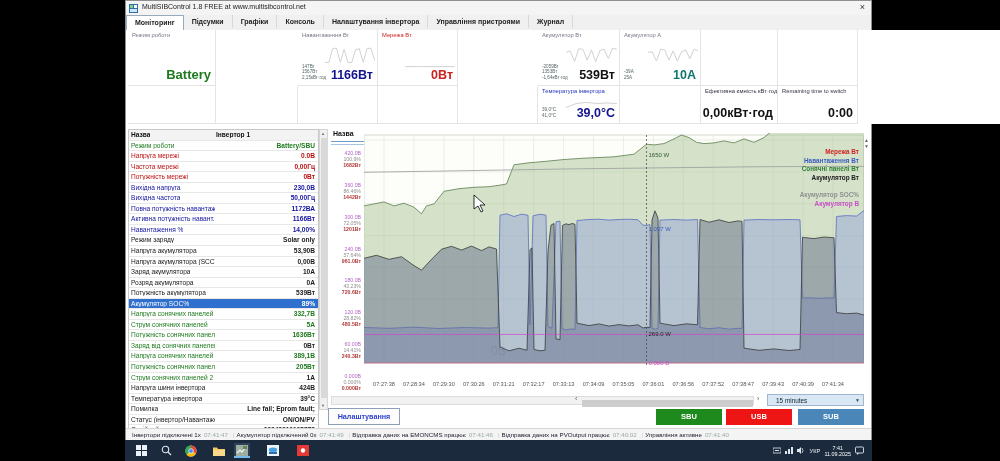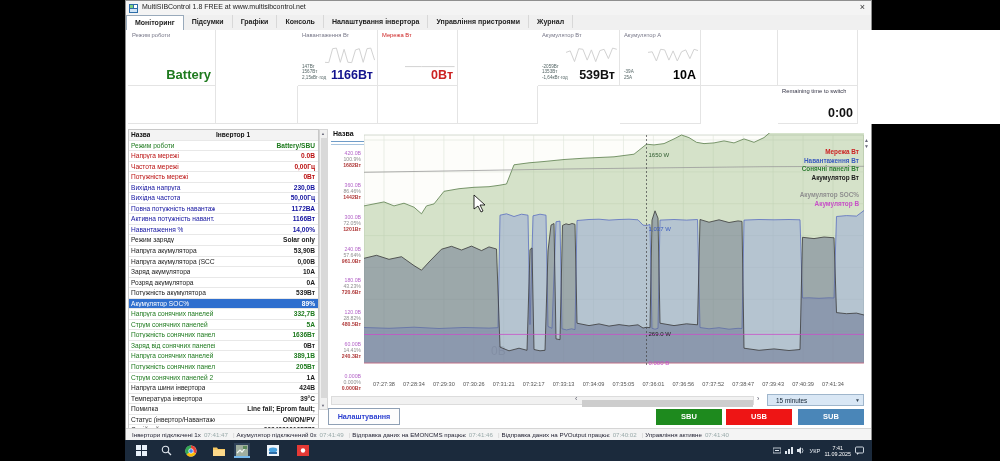--- a/index.html
+++ b/index.html
@@ -110,30 +110,45 @@
         </div>
         <div class="gcell" style="left: 494px; top: 0px; width: 81px; height: 56px;">
           <div class="glabel" style="color: rgb(119, 119, 136);">Акумулятор А</div>
           <svg width="50.22" height="30.800000000000004" style="position:absolute;right:2px;top:7px">
             <polyline points="0.0,15.4 4.2,14.8 8.4,24.0 12.6,12.3 16.7,12.9 20.9,23.1 25.1,13.9 29.3,24.0 33.5,14.8 37.7,12.9 41.9,21.6 46.0,12.3 50.2,13.6" fill="none" stroke="#d2d2d2" stroke-width="1"></polyline>
           </svg>
           <div class="gmm">
             <div>-39A</div>
             <div>25A</div>
           </div>
-          <div class="gvalue" style="color: #000000; margin-left: 40px;">10A</div>
+          <div class="gvalue" style="color: #0f766e; margin-left: 40px;">10A</div>
         </div>
         <div class="gcell" style="left: 575px; top: 0px; width: 77px; height: 56px;"></div>
         <div class="gcell" style="left: 652px; top: 0px; width: 80px; height: 56px;"></div>
         <div class="gcell" style="left: 2px; top: 56px; width: 88px; height: 38px;"></div>
         <div class="gcell" style="left: 90px; top: 56px; width: 82px; height: 38px;"></div>
         <div class="gcell" style="left: 172px; top: 56px; width: 80px; height: 38px;"></div>
         <div class="gcell" style="left: 252px; top: 56px; width: 80px; height: 38px;"></div>
         <div class="gcell" style="left: 332px; top: 56px; width: 80px; height: 38px;"></div>
+        <div class="gcell" style="left: 412px; top: 56px; width: 82px; height: 38px;">
+          <div class="glabel" style="color: rgb(34, 51, 187);">Температура інвертора</div>
+          <svg width="50.839999999999996" height="20.900000000000002" style="position:absolute;right:2px;top:7px">
+            <polyline points="0.0,14.6 10.2,10.5 20.3,9.4 30.5,10.5 40.7,10.0 50.8,10.5" fill="none" stroke="#d2d2d2" stroke-width="1"></polyline>
+          </svg>
+          <div class="gmm">
+            <div>39,0°C</div>
+            <div>41,0°C</div>
+          </div>
+          <div class="gvalue" style="color: rgb(19, 19, 142);">39,0°C</div>
+        </div>
         <div class="gcell" style="left: 494px; top: 56px; width: 81px; height: 38px;"></div>
+        <div class="gcell" style="left: 575px; top: 56px; width: 77px; height: 38px;">
+          <div class="glabel" style="color: rgb(51, 51, 68);">Ефективна ємність кВт·год</div>
+          <div class="gvalue" style="color: rgb(17, 17, 17);">0,00кВт·год</div>
+        </div>
         <div class="gcell" style="left: 652px; top: 56px; width: 80px; height: 38px;">
           <div class="glabel" style="color: rgb(51, 51, 68);">Remaining time to switch</div>
           <div class="gvalue" style="color: rgb(17, 17, 17);">0:00</div>
         </div>
       </div>
 
     <div id="lefttable">
       <div class="trow th">
         <span class="tlab" style="font-weight:bold;color:#111">Назва</span>
         <span class="tlab" style="left:87px;font-weight:bold;color:#111">Інвертор 1</span>

